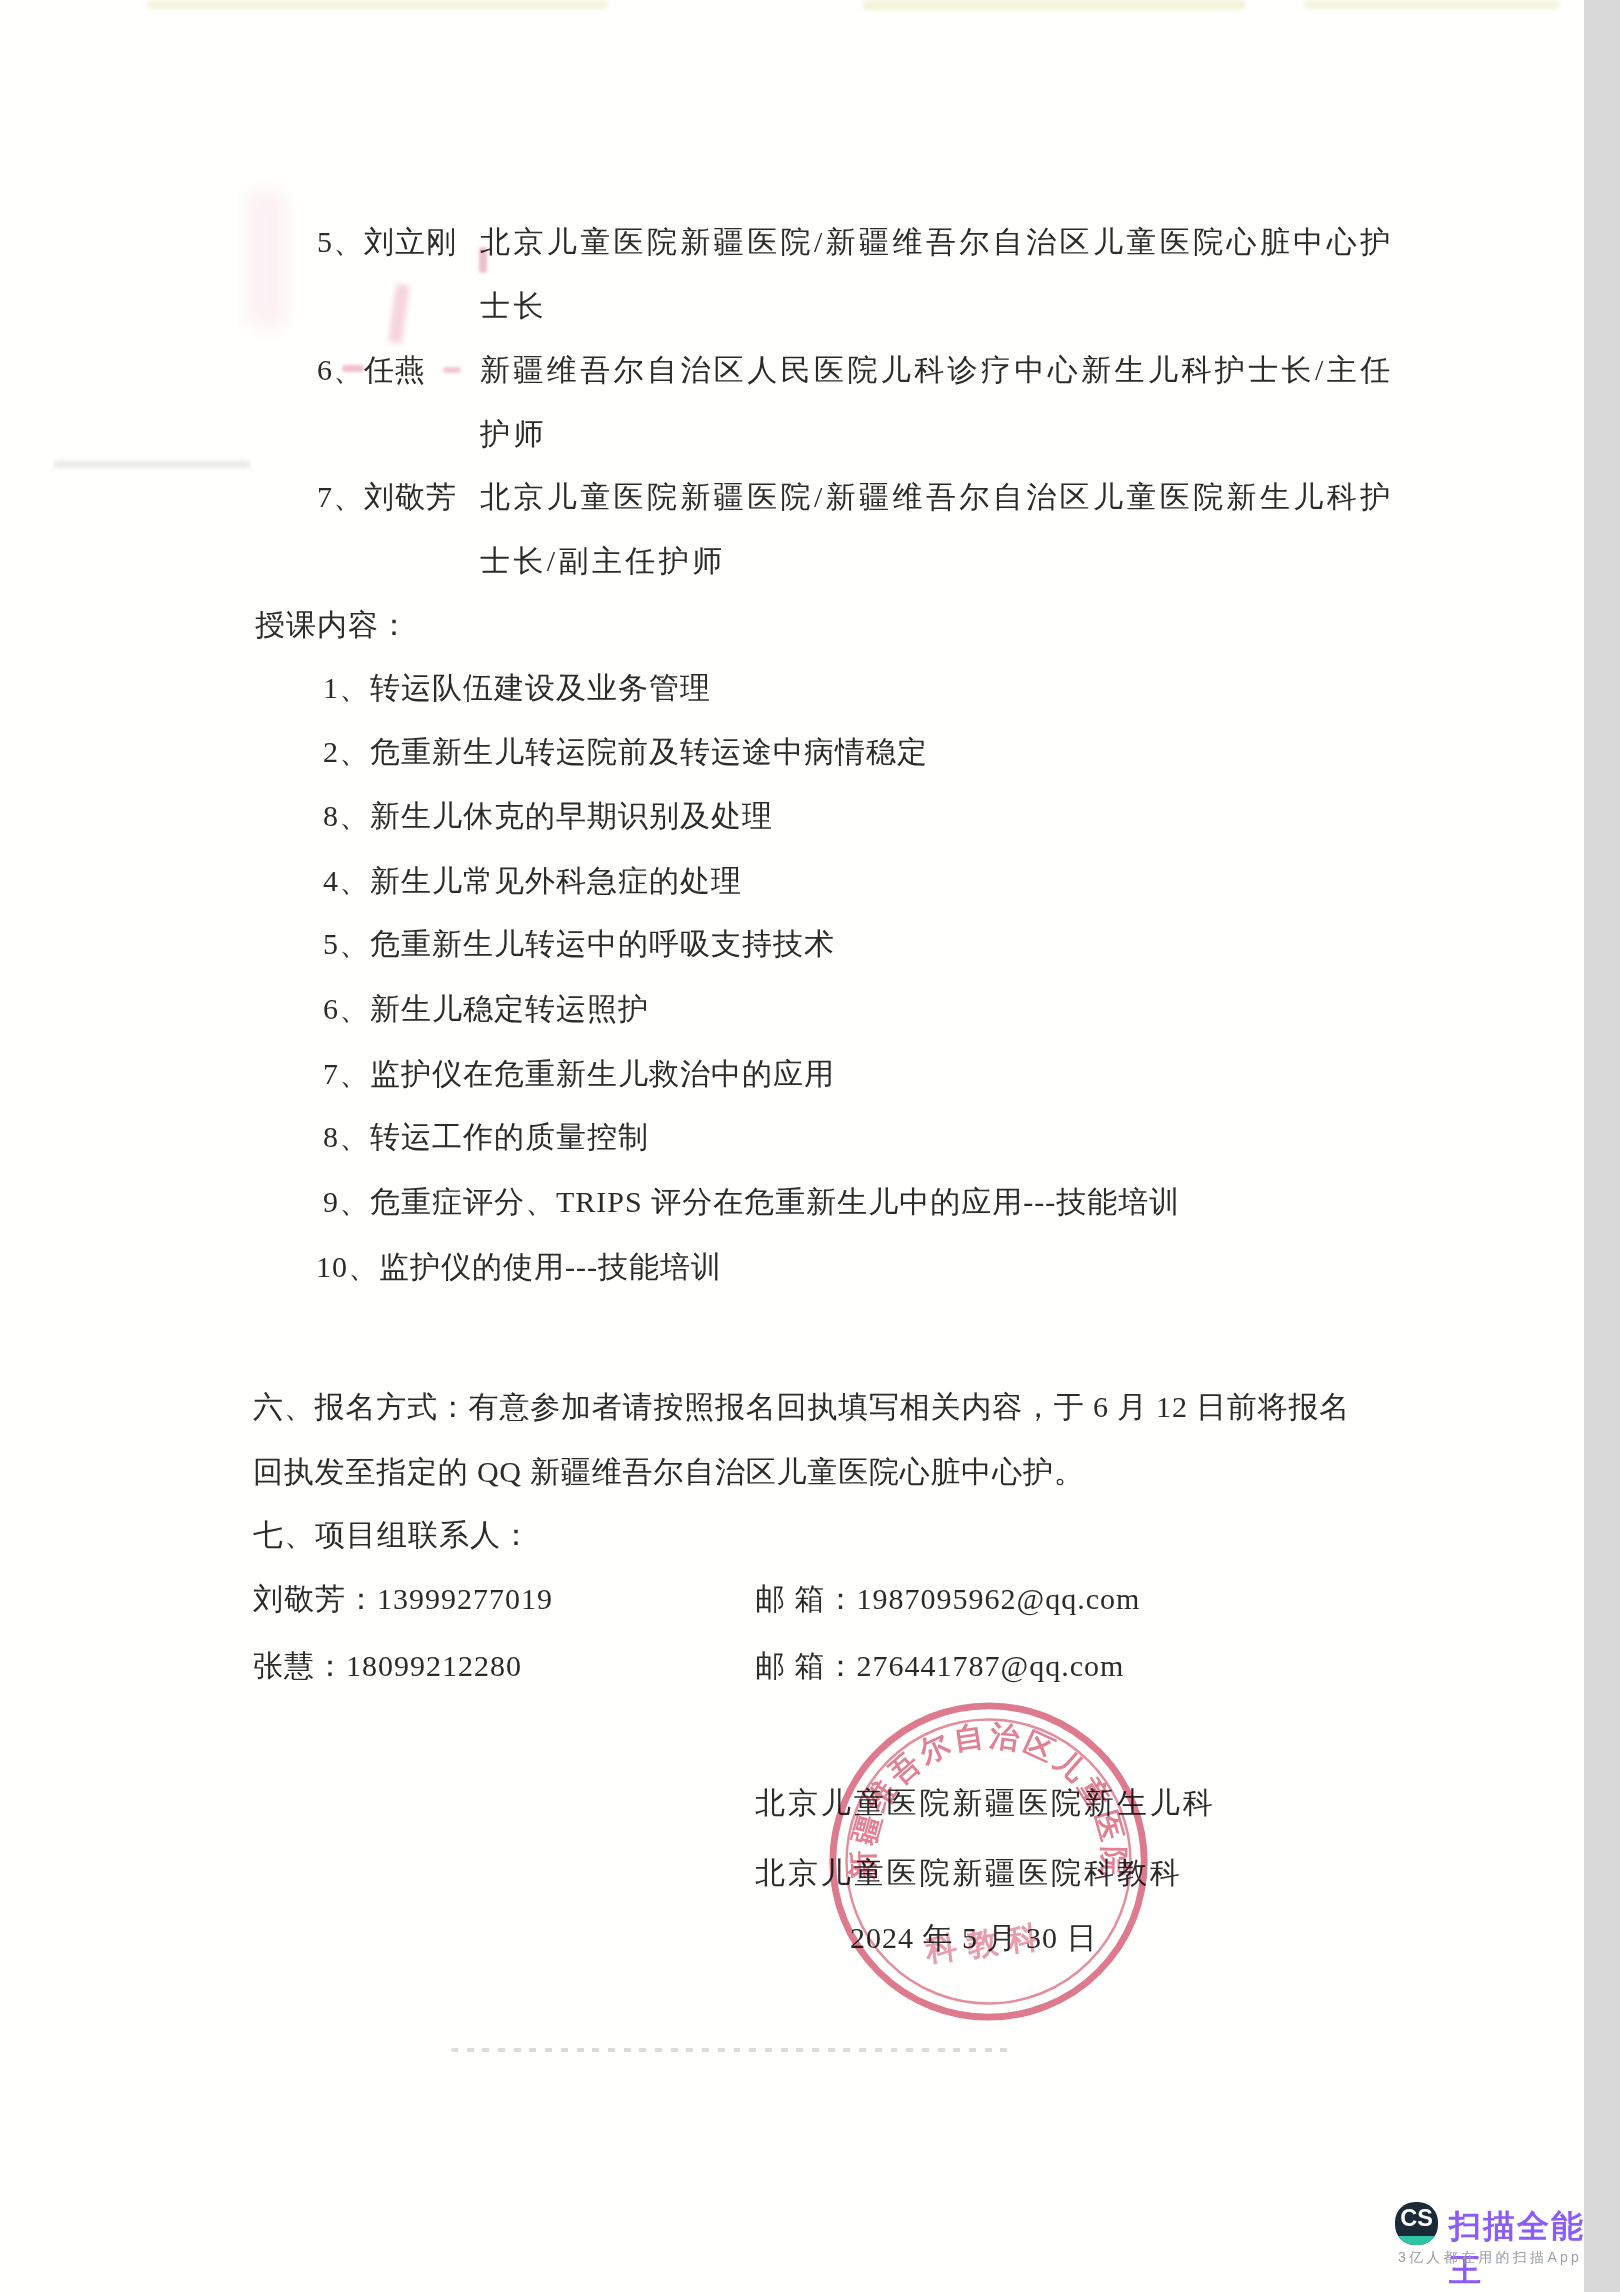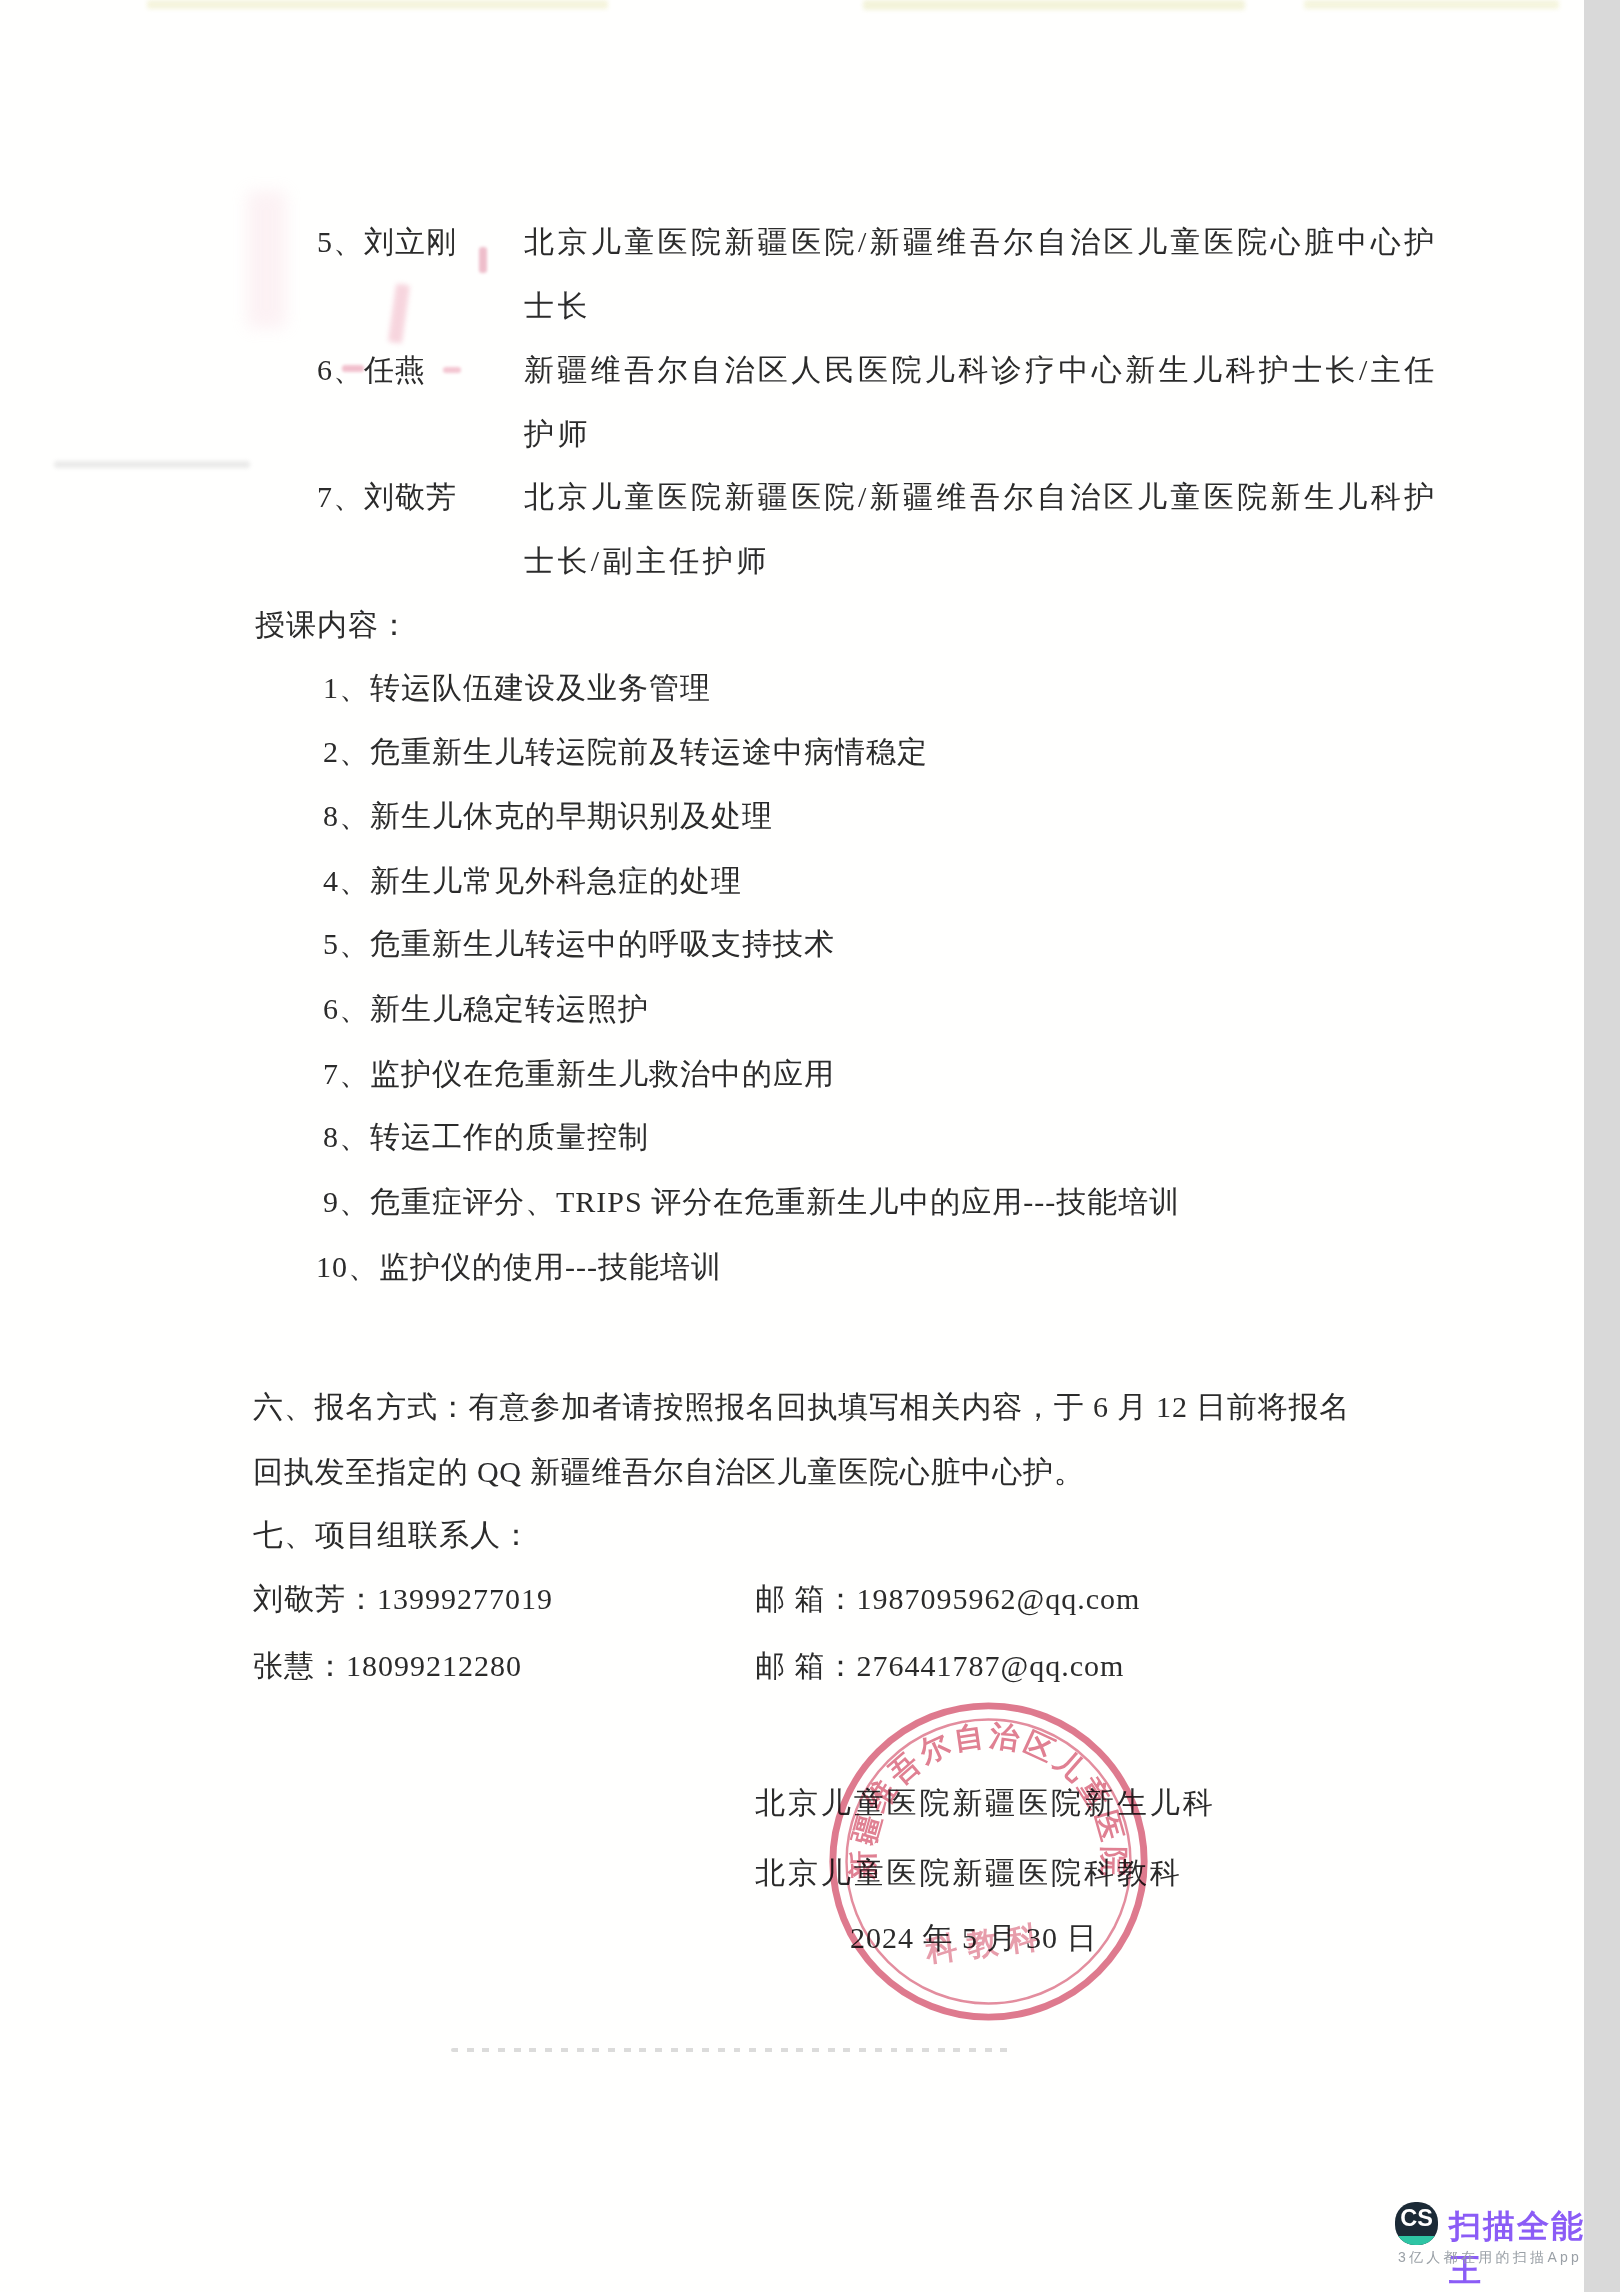--- a/index.html
+++ b/index.html
@@ -12,21 +12,21 @@
     color:#2b2b2b;
   }
   .t{
     position:absolute;
     font-size:30px;
     line-height:1.15;
     white-space:nowrap;
     letter-spacing:1px;
     font-weight:500;
   }
-  .desc{letter-spacing:3.4px;margin-left:44px;}
+  .desc{letter-spacing:3.4px;}
   .body-ls{letter-spacing:0.8px;}
   .org-ls{letter-spacing:2.9px;}
   
   .mark{position:absolute;border-radius:2.9px;pointer-events:none;}
   .edge1{left:147px;top:0;width:461px;height:8.8px;background:#f4f3d9;filter:blur(2px);opacity:.9;}
   .edge2{left:863px;top:0;width:382px;height:9.8px;background:#f2f2d6;filter:blur(2px);opacity:.9;}
   .edge3{left:1304px;top:0;width:255px;height:8.8px;background:#f4f4da;filter:blur(2px);opacity:.9;}
   .pink1{left:392px;top:284px;width:13.7px;height:59px;background:#eea4b8;filter:blur(2.9px);opacity:.45;transform:rotate(8deg);}
   .pink2{left:247px;top:191px;width:39px;height:137px;background:#f3c3d2;filter:blur(7.8px);opacity:.22;}
   .speck1{left:342px;top:365px;width:21.6px;height:6.9px;background:#e78ca4;filter:blur(1.5px);opacity:.55;}

